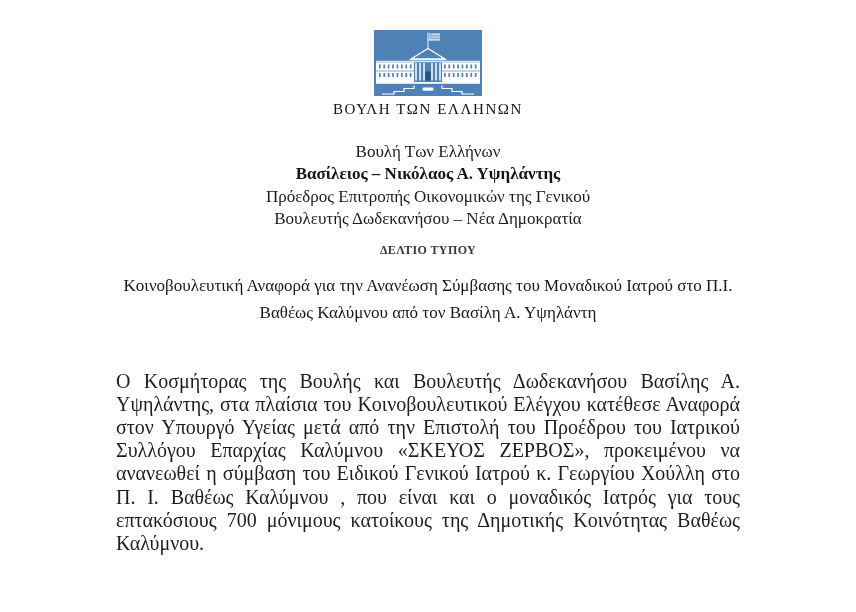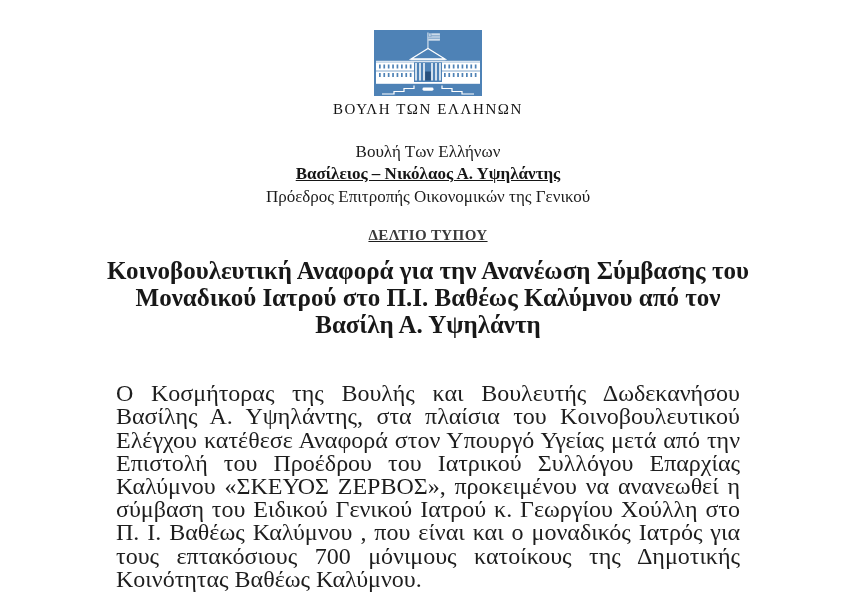--- a/index.html
+++ b/index.html
@@ -39,49 +39,47 @@
   }
   .sender {
     margin-top: 23px;
     font-size: 17px;
     line-height: 22.4px;
     color: #1c1c1c;
   }
   .sender-name {
     font-weight: bold;
     color: #161616;
-    text-decoration: underline;
   }
   .press-block {
-    margin-top: 16px;
-    font-size: 15px;
+    margin-top: 8px;
+    font-size: 12px;
     line-height: 23px;
-    text-decoration: underline;
   }
   .press-label {
     font-weight: bold;
     color: #3a3a3a;
     letter-spacing: 0.4px;
   }
   .press-date {
     color: #222222;
   }
   .doc-title {
     margin: 10px auto 0;
     max-width: 648px;
-    font-size: 25px;
-    font-weight: bold;
+    font-size: 17px;
+    font-weight: normal;
     line-height: 27px;
     color: #181818;
   }
   .doc-body {
     margin: 44px auto 0;
     width: 624px;
     text-align: justify;
-    font-size: 24px;
+    font-size: 20px;
     line-height: 23.2px;
     color: #1e1e1e;
   }
 </style>
 </head>
 <body>
 
 <div class="page">
 
   <div class="logo-wrap">
@@ -131,20 +129,21 @@
 
       <rect x="48.5" y="57.5" width="11" height="3.2" rx="1.4" fill="#ffffff"></rect>
     </svg>
     <div class="logo-caption">ΒΟΥΛΗ ΤΩΝ ΕΛΛΗΝΩΝ</div>
   </div>
 
   <div class="sender">
     <div>Βουλή Των Ελλήνων</div>
     <div class="sender-name">Βασίλειος – Νικόλαος Α. Υψηλάντης</div>
     <div>Πρόεδρος Επιτροπής Οικονομικών της Γενικού</div>
+    <div>Βουλευτής Δωδεκανήσου – Νέα Δημοκρατία</div>
   </div>
 
   <div class="press-block">
     <div class="press-label">ΔΕΛΤΙΟ ΤΥΠΟΥ</div>
   </div>
 
   <div class="doc-title">Κοινοβουλευτική Αναφορά για την Ανανέωση Σύμβασης του Μοναδικού Ιατρού στο Π.Ι. Βαθέως Καλύμνου από τον Βασίλη Α. Υψηλάντη</div>
 
   <div class="doc-body">Ο Κοσμήτορας της Βουλής και Βουλευτής Δωδεκανήσου Βασίλης Α. Υψηλάντης, στα πλαίσια του Κοινοβουλευτικού Ελέγχου κατέθεσε Αναφορά στον Υπουργό Υγείας μετά από την Επιστολή του Προέδρου του Ιατρικού Συλλόγου Επαρχίας Καλύμνου «ΣΚΕΥΟΣ ΖΕΡΒΟΣ»,  προκειμένου να ανανεωθεί η σύμβαση του Ειδικού Γενικού Ιατρού κ. Γεωργίου Χούλλη στο Π. Ι. Βαθέως  Καλύμνου , που είναι και ο μοναδικός Ιατρός για τους επτακόσιους 700 μόνιμους κατοίκους της Δημοτικής Κοινότητας Βαθέως Καλύμνου.</div>
 

